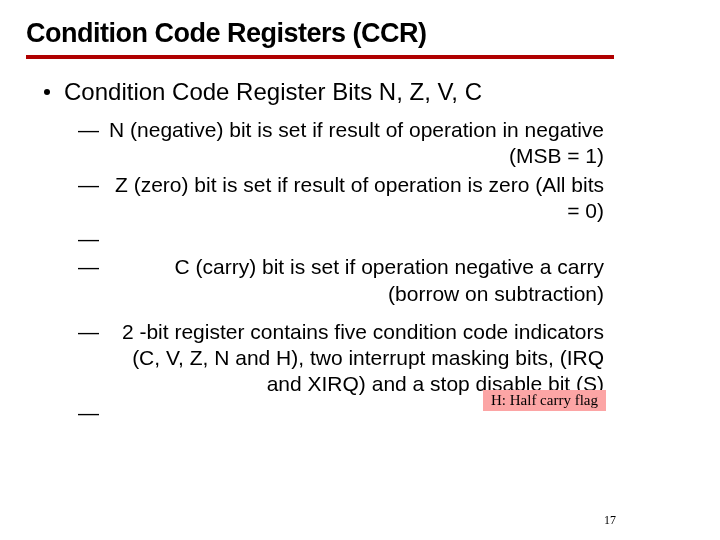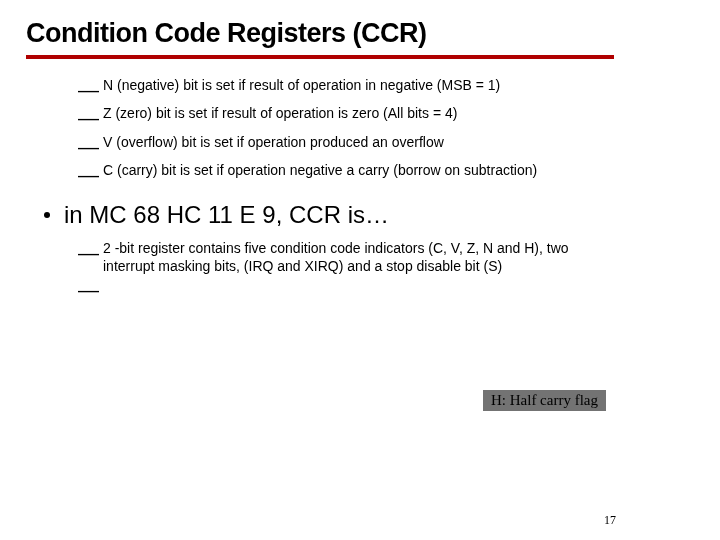--- a/index.html
+++ b/index.html
@@ -57,72 +57,72 @@
     align-items: flex-start;
     margin-bottom: 2px;
   }
   .dash {
     font-size: 21px;
     line-height: 1.25;
     margin-right: 4px;
     flex: 0 0 auto;
   }
   .sub-text {
-    font-size: 14px;
+    font-size: 21px;
     line-height: 1.25;
     font-family: Tahoma, Verdana, Arial, sans-serif;
+    text-align: right;
   }
   .note-box {
     position: absolute;
     right: 34px;
     top: 390px;
-    background: #737373;
+    background: #fca5a5;
     padding: 2px 8px;
     font-family: "Times New Roman", Times, serif;
     font-size: 15px;
   }
   .page-num {
     position: absolute;
     right: 24px;
     bottom: 12px;
     font-family: "Times New Roman", Times, serif;
     font-size: 12px;
     text-align: right;
   }
 </style>
 </head>
 <body>
 
 <div class="slide">
 
   <div class="title">Condition Code Registers (CCR)</div>
 
+  <div class="bullet-row">
+    <div class="bullet-dot"></div>
+    <div class="bullet-text">Condition Code Register Bits N, Z, V, C</div>
+  </div>
   <div class="sublist">
     <div class="sub-row">
       <div class="dash">—</div>
       <div class="sub-text">N (negative) bit is set if result of operation in negative (MSB = 1)</div>
     </div>
     <div class="sub-row">
       <div class="dash">—</div>
-      <div class="sub-text">Z (zero) bit is set if result of operation is zero (All bits = 4)</div>
+      <div class="sub-text">Z (zero) bit is set if result of operation is zero (All bits = 0)</div>
     </div>
     <div class="sub-row">
       <div class="dash">—</div>
-      <div class="sub-text">V (overflow) bit is set if operation produced an overflow</div>
     </div>
     <div class="sub-row">
       <div class="dash">—</div>
       <div class="sub-text">C (carry) bit is set if operation negative a carry (borrow on subtraction)</div>
     </div>
   </div>
 
-  <div class="bullet-row">
-    <div class="bullet-dot"></div>
-    <div class="bullet-text"> in MC 68 HC 11 E 9, CCR is…</div>
-  </div>
   <div class="sublist">
     <div class="sub-row">
       <div class="dash">—</div>
       <div class="sub-text">2 -bit register contains five condition code indicators (C, V, Z, N and H), two interrupt masking bits, (IRQ and XIRQ) and a stop disable bit (S)</div>
     </div>
     <div class="sub-row">
       <div class="dash">—</div>
     </div>
   </div>
 

